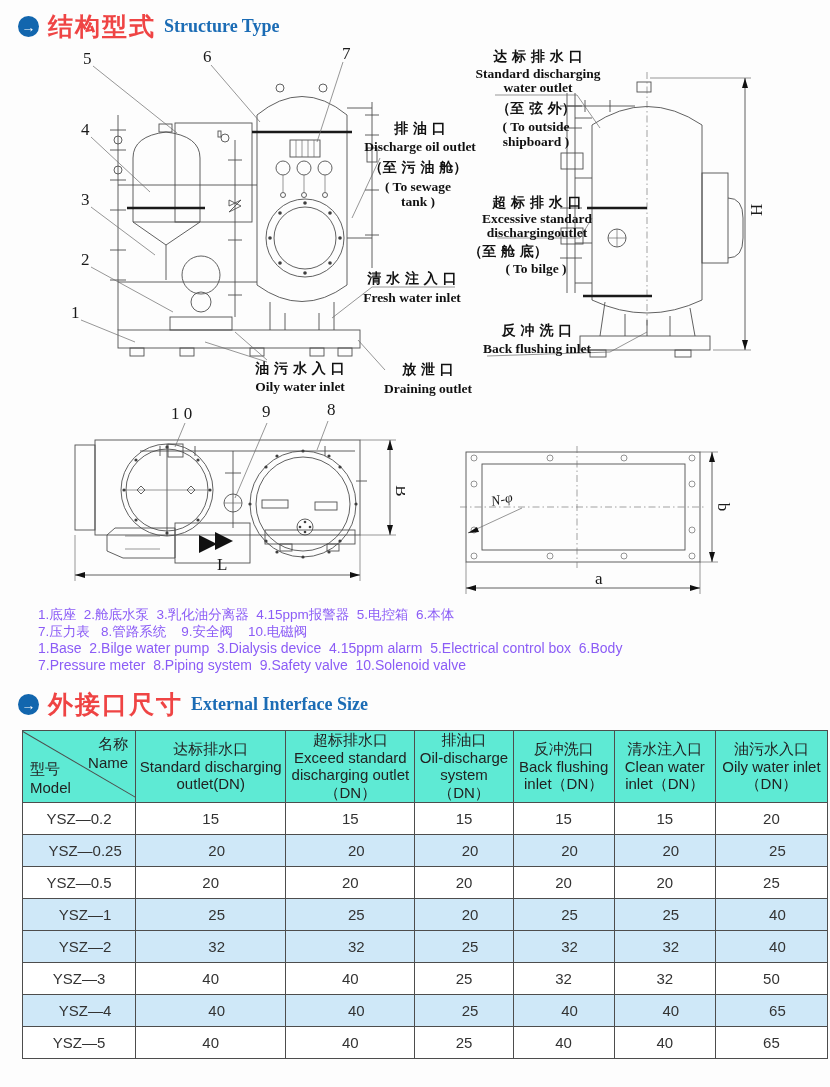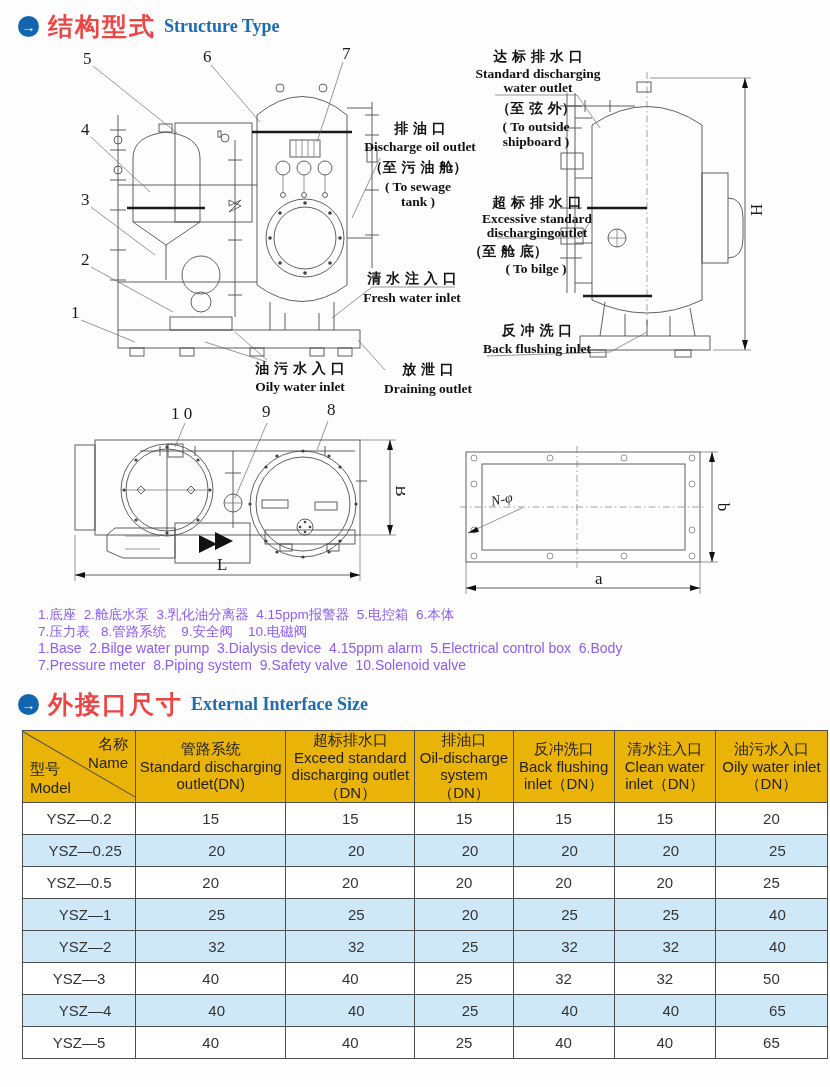--- a/index.html
+++ b/index.html
@@ -26,21 +26,21 @@
   svg .dash{stroke:#7a7a7a;stroke-width:0.7;fill:none;stroke-dasharray:7 3 1.5 3;}
   svg .dot{fill:#3f3f3f;}
   svg .blk{fill:#111;stroke:none;}
   
   .legend{font-size:13.5px;color:#8b5cf6;line-height:17px;white-space:pre;}
   .legend-en{font-size:14px;line-height:17px;}
   
   .itable{border-collapse:collapse;table-layout:fixed;width:806px;background:#fff;}
   .itable th,.itable td{border:1px solid #4d4d4d;padding:0;text-align:center;vertical-align:middle;
         font-size:15px;color:#333;}
-  .itable thead th{background:#eab308;font-weight:normal;height:64px;line-height:1.2;color:#222;}
+  .itable thead th{background:#5eead4;font-weight:normal;height:64px;line-height:1.2;color:#222;}
   .itable tbody td{height:31px;}
   .itable tr.shaded td{background:#cfe8f8;padding-left:12px;}
   .corner{position:relative;width:111px;overflow:hidden;}
   .diag{position:absolute;left:0;top:0;width:131px;height:1px;background:#4d4d4d;
         transform-origin:0 0;transform:rotate(30.3deg);}
   .corner-name{position:absolute;top:4px;right:7px;text-align:right;line-height:1.25;}
   .corner-model{position:absolute;bottom:4px;left:7px;text-align:left;line-height:1.25;}
   .hcell div{line-height:1.18;}
 </style>
 </head>
@@ -440,21 +440,21 @@
       <span class="corner-name">
         <div>名称</div>
         <div>Name</div>
       </span>
       <span class="corner-model">
         <div>型号</div>
         <div>Model</div>
       </span>
     </th>
     <th class="hcell">
-      <div>管路系统</div>
+      <div>达标排水口</div>
       <div>Standard discharging outlet(DN)</div>
     </th>
     <th class="hcell">
       <div>超标排水口</div>
       <div>Exceed standard discharging outlet （DN）</div>
     </th>
     <th class="hcell">
       <div>排油口</div>
       <div>Oil-discharge system（DN）</div>
     </th>

